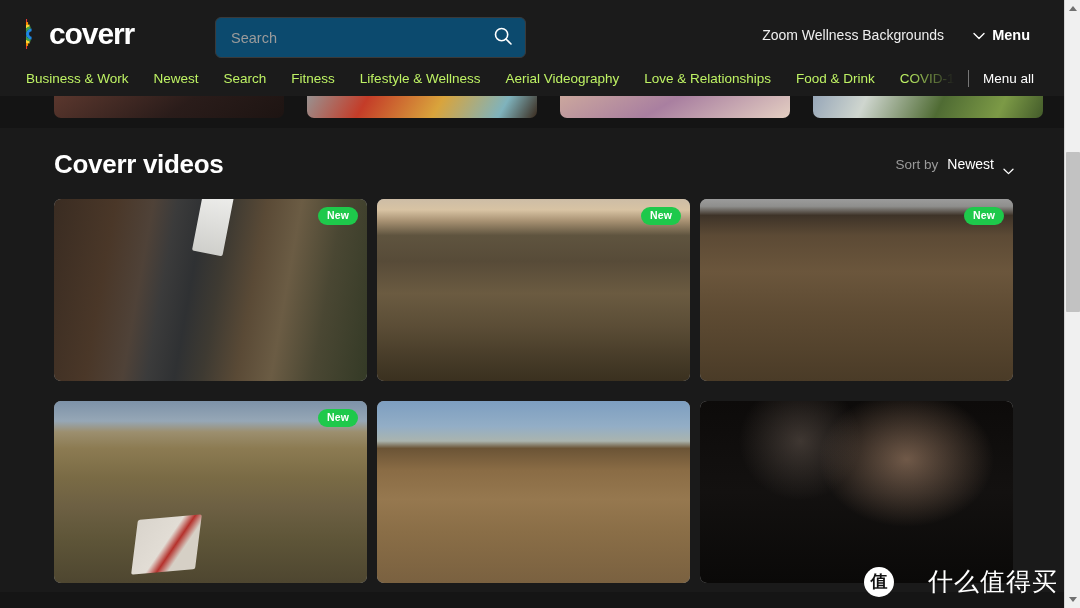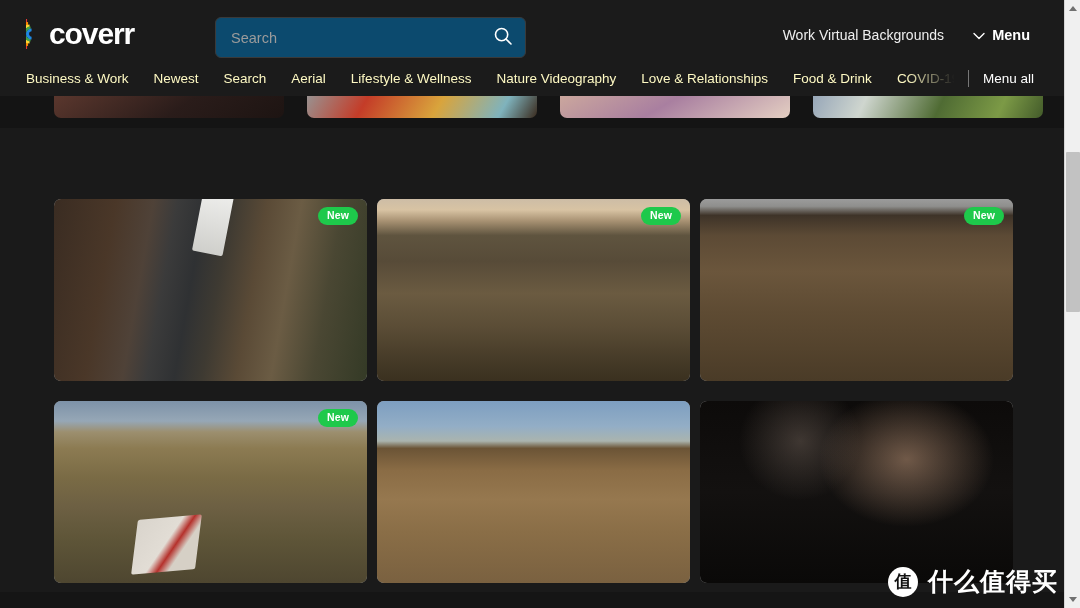--- a/index.html
+++ b/index.html
@@ -58,21 +58,21 @@
   
   .nav {
     position:absolute; left:0; top:60px; width:1064px; height:36px;
     display:flex; align-items:center;
   }
   .nav-scroll {
     position:relative; flex:1; height:36px; overflow:hidden;
     display:flex; align-items:center; padding-left:26px; gap:25px;
   }
   .nav-item {
-    font-size:13.5px; color:#fef9c3; white-space:nowrap; cursor:pointer;
+    font-size:13.5px; color:#bef264; white-space:nowrap; cursor:pointer;
     flex:0 0 auto;
   }
   .nav-fade {
     position:absolute; right:0; top:0; width:62px; height:36px;
     background:linear-gradient(to right, rgba(27,27,27,0) 0%, #1b1b1b 78%);
     pointer-events:none;
   }
   .nav-divider { width:1px; height:17px; background:#777; flex:0 0 1px; margin:0 14px 0 0; }
   .view-all { font-size:13.5px; color:#ffffff; white-space:nowrap; cursor:pointer; padding-right:30px; }
 
@@ -157,22 +157,23 @@
     display:flex; align-items:center; gap:10px; z-index:60;
   }
   .wm-circle {
     width:30px; height:30px; border-radius:50%;
     background:#ffffff; color:#111;
     display:flex; align-items:center; justify-content:center;
     font-size:17px; font-weight:700;
     font-family:"DejaVu Sans", sans-serif;
   }
   .wm-text {
-    font-size:25px; color:#ffffff; font-weight:700; letter-spacing:1px;
+    font-size:25px; color:#ffffff; font-weight:400; letter-spacing:1px;
     font-family:"DejaVu Sans", sans-serif;
+    margin-left:24px;
   }
 
   
   .scrollbar {
     position:absolute; right:0; top:0; width:16px; height:608px;
     background:#f0f0f0; border-left:1px solid #d6d6d6;
   }
   .sb-btn {
     position:absolute; left:0; width:16px; height:17px;
     display:flex; align-items:center; justify-content:center; cursor:pointer;
@@ -196,20 +197,32 @@
     <div class="strip">
       <div class="strip-row" id="strip-row">
           <div class="strip-card sc1"></div>
           <div class="strip-card sc2"></div>
           <div class="strip-card sc3"></div>
           <div class="strip-card sc4"></div>
         </div>
     </div>
 
     <div class="panel">
+      <div class="section-head">
+        <div class="section-title">Coverr videos</div>
+        <div class="sort-wrap">
+          <span class="sort-label">Sort by</span>
+          <span class="sort-value">Newest</span>
+          <span class="sort-chev">
+            <svg class="sort-chev" viewBox="0 0 11 7" fill="none" xmlns="http://www.w3.org/2000/svg">
+              <path d="M1 1.2L5.5 5.6L10 1.2" stroke="#ffffff" stroke-width="1.3" stroke-linecap="round" stroke-linejoin="round"></path>
+            </svg>
+          </span>
+        </div>
+      </div>
       <div class="grid" id="video-grid">
           <div class="card">
             <div class="card-img t1"></div>
             <div class="badge">New</div>
           </div>
           <div class="card">
             <div class="card-img t2"></div>
             <div class="badge">New</div>
           </div>
           <div class="card">
@@ -246,40 +259,40 @@
         <div class="search-box">
           <input class="search-input" type="text" placeholder="Search" style="">
           <span>
             <svg class="search-icon" viewBox="0 0 20 20" fill="none" xmlns="http://www.w3.org/2000/svg">
               <circle cx="8.6" cy="8.6" r="6.1" stroke="#ffffff" stroke-width="1.6"></circle>
               <path d="M13.2 13.2L18 18" stroke="#ffffff" stroke-width="1.6" stroke-linecap="round"></path>
             </svg>
           </span>
         </div>
 
-        <div class="zoom-link">Work Virtual Backgrounds</div>
+        <div class="zoom-link">Zoom Wellness Backgrounds</div>
 
         <div class="menu-wrap">
           <span>
             <svg class="chev" viewBox="0 0 12 8" fill="none" xmlns="http://www.w3.org/2000/svg">
               <path d="M1 1.4L6 6.4L11 1.4" stroke="#ffffff" stroke-width="1.4" stroke-linecap="round" stroke-linejoin="round"></path>
             </svg>
           </span>
           <span class="menu-label">Menu</span>
         </div>
       </div>
 
       <div class="nav">
         <div class="nav-scroll" id="nav-scroll">
           <div class="nav-item">Business &amp; Work</div>
             <div class="nav-item">Newest</div>
             <div class="nav-item">Search</div>
-            <div class="nav-item">Aerial</div>
+            <div class="nav-item">Fitness</div>
             <div class="nav-item">Lifestyle &amp; Wellness</div>
-            <div class="nav-item">Nature Videography</div>
+            <div class="nav-item">Aerial Videography</div>
             <div class="nav-item">Love &amp; Relationships</div>
             <div class="nav-item">Food &amp; Drink</div>
             <div class="nav-item">COVID-19</div>
             <div class="nav-fade"></div>
         </div>
         <div class="nav-divider"></div>
         <div class="view-all">Menu all</div>
       </div>
     </div>
 

